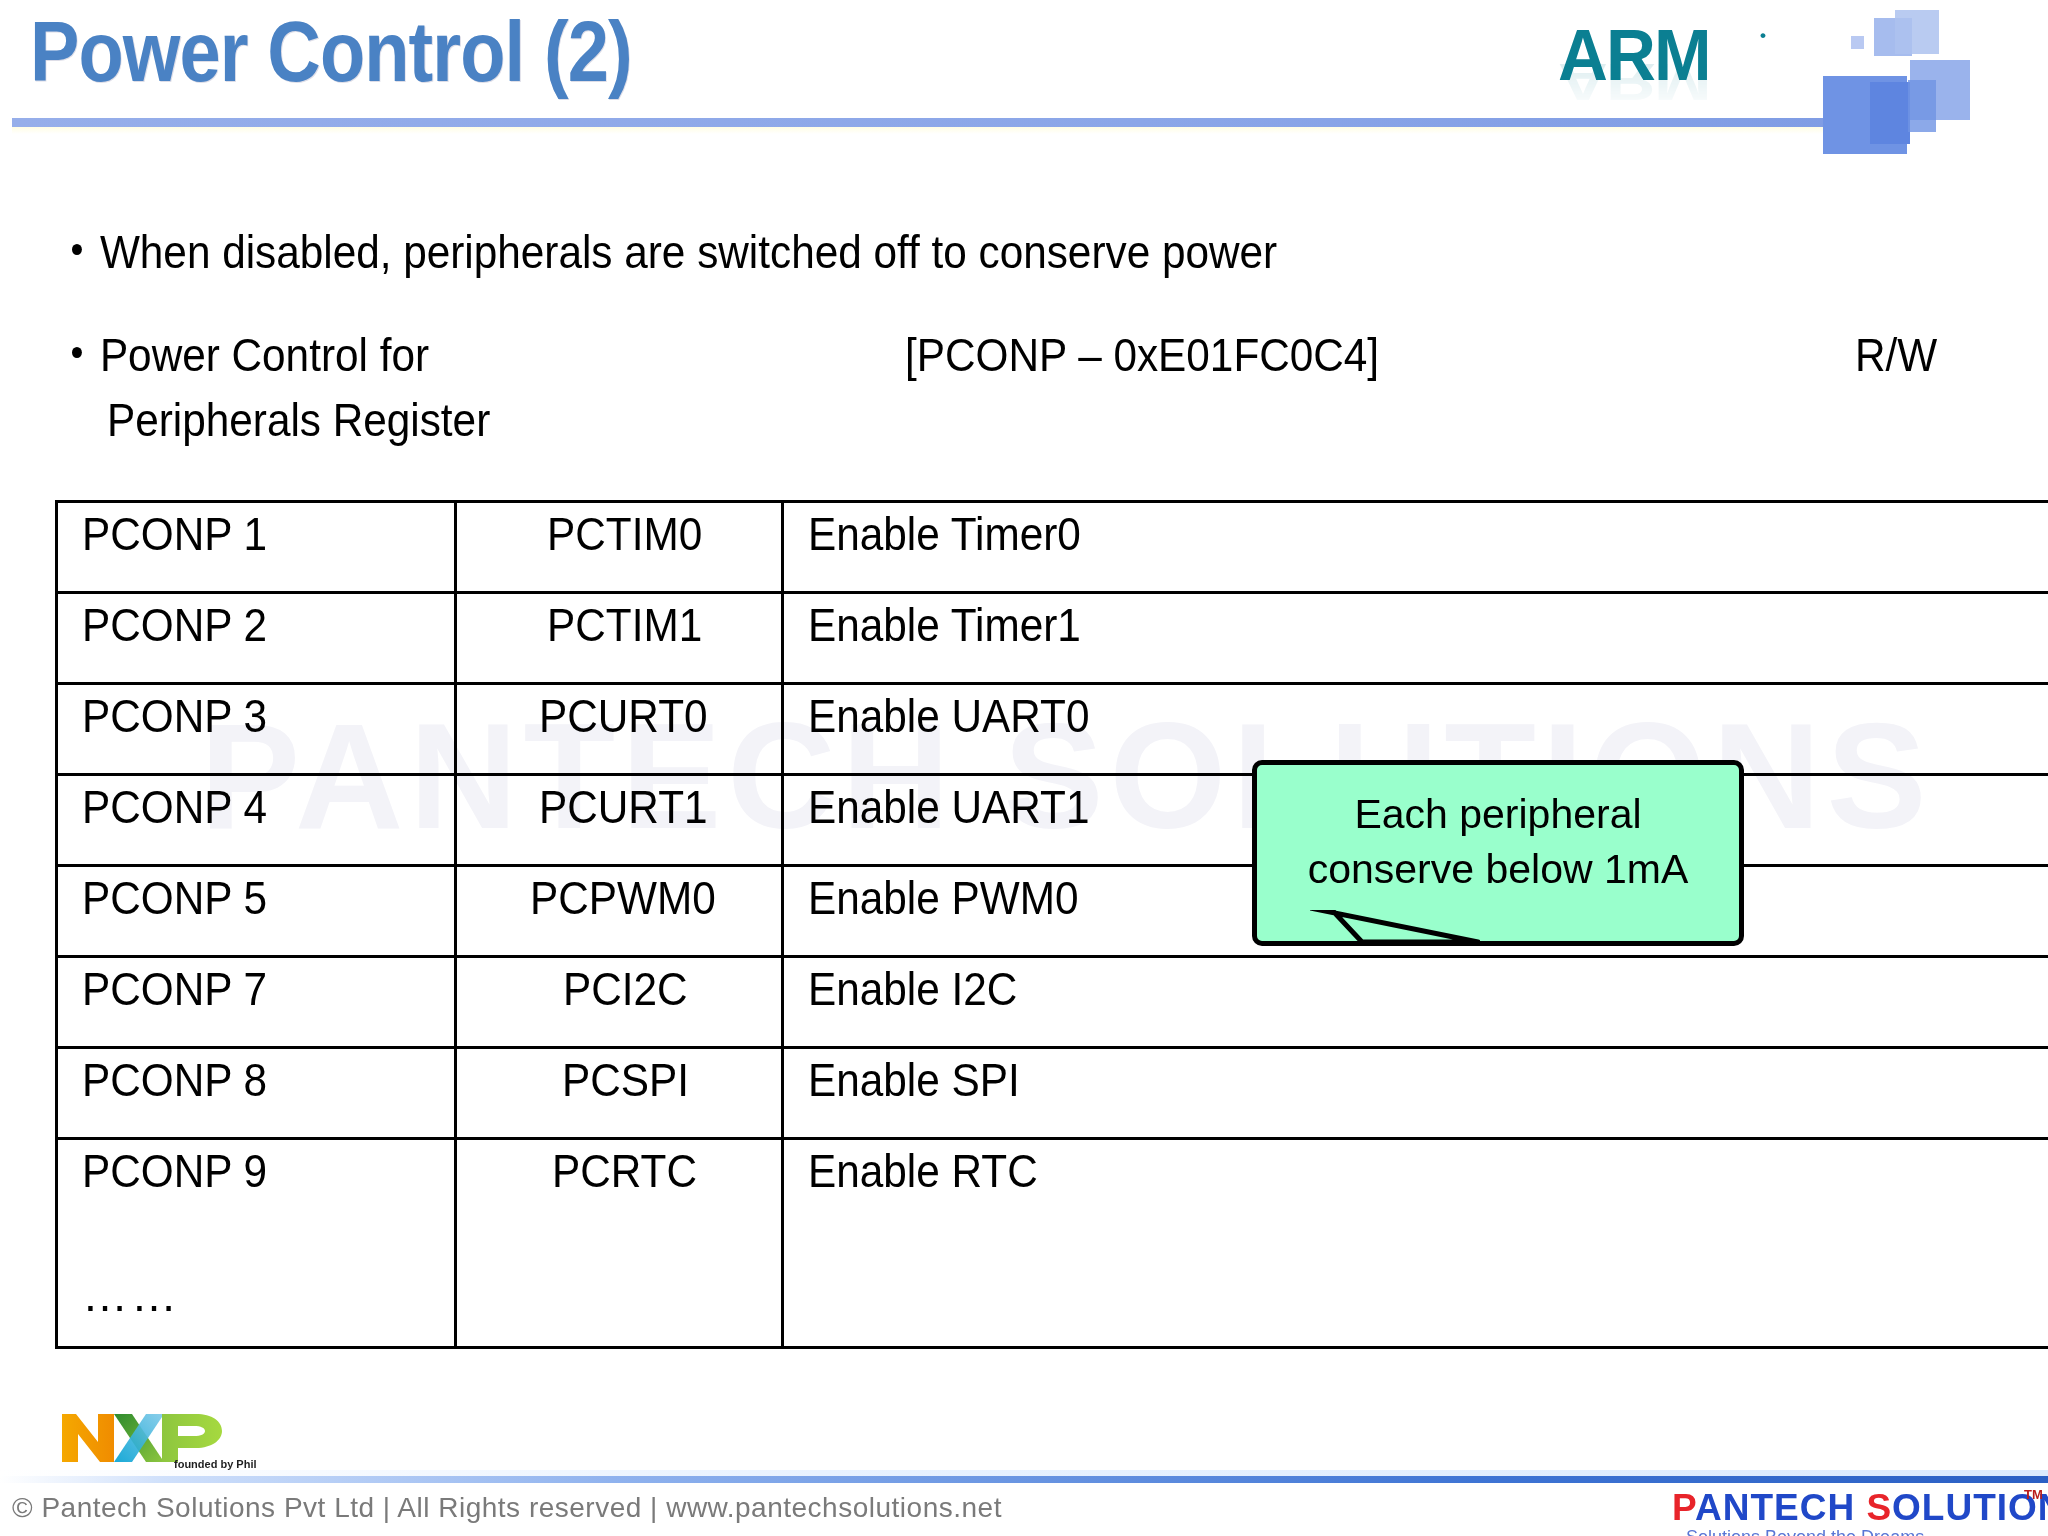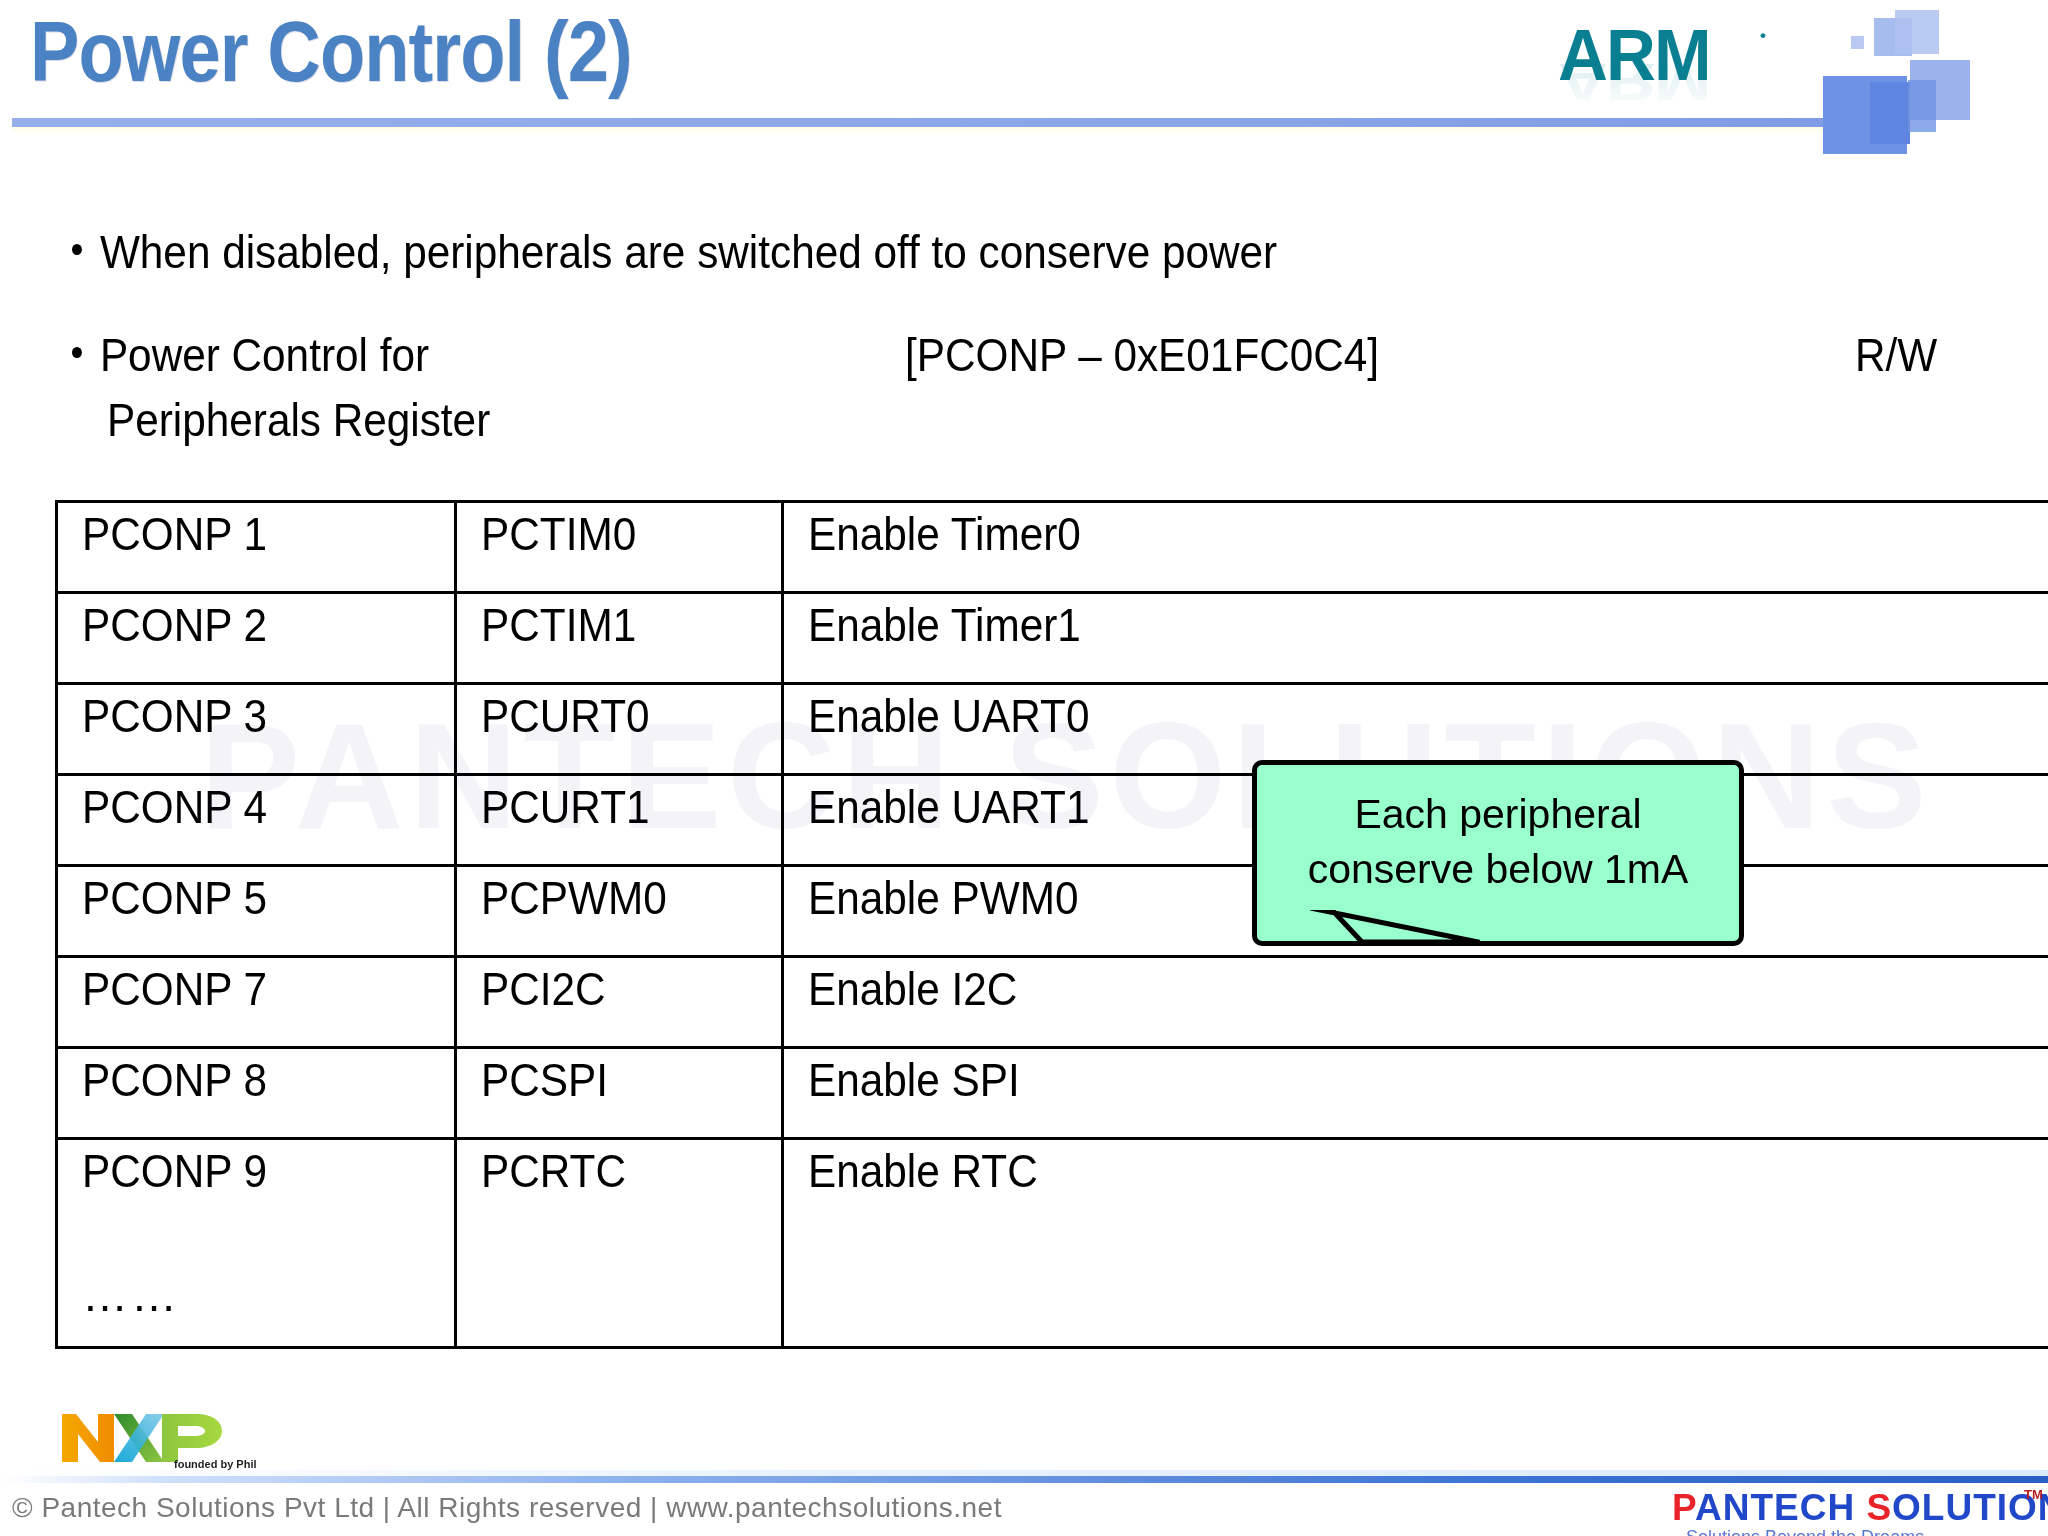--- a/index.html
+++ b/index.html
@@ -166,21 +166,21 @@
     line-height: 1.0;
     color: #000;
     vertical-align: top;
     background: transparent;
     height: 72px;
     white-space: nowrap;
     overflow: hidden;
   }
   .tbl td .cellspan { display:inline-block; transform: scaleX(0.92); transform-origin:left center; }
   .col-a { width: 372px; }
-  .col-b { width: 300px; }
+  .col-b { width: 300px; text-align: center; }
   .col-c { width: 1258px; margin-top: 7px; }
   .last-row td { height: 190px; }
   .ellipsis-line {
     display: block;
     margin-top: 78px;
     font-size: 46px;
     letter-spacing: 3px;
   }
 
   

